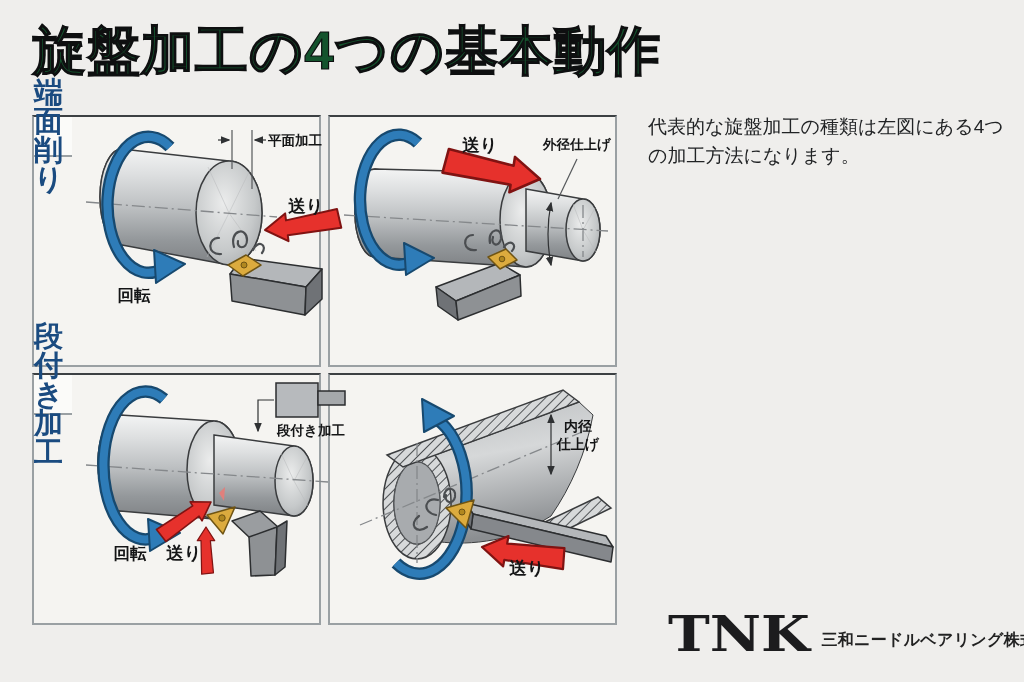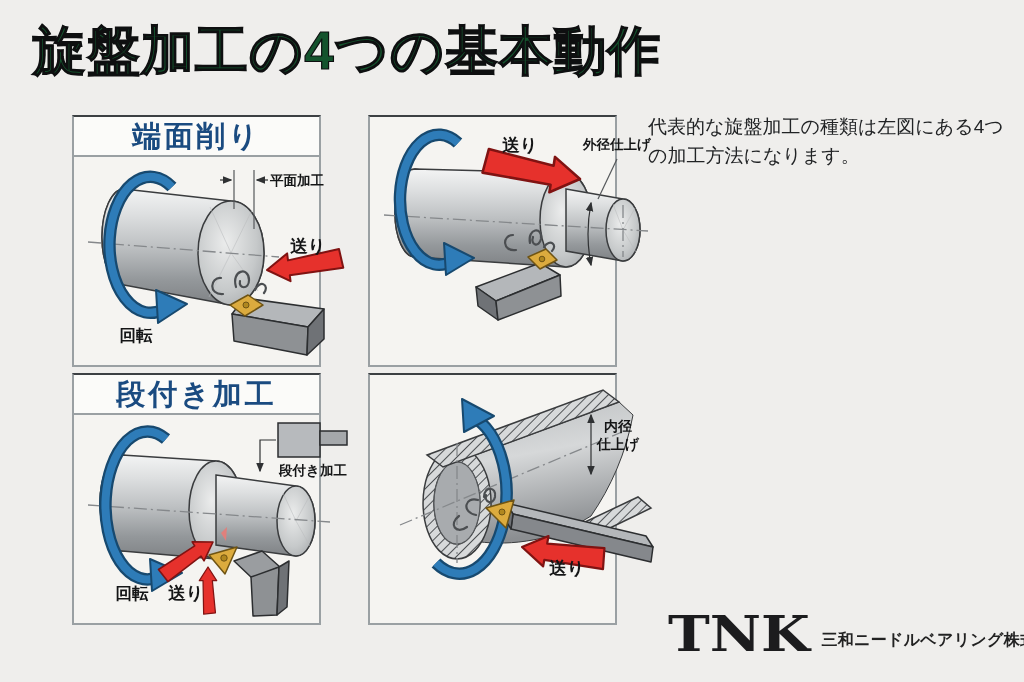--- a/index.html
+++ b/index.html
@@ -14,21 +14,21 @@
     -webkit-text-stroke:1.2px #0e0f10;
   }
   .grid{
     position:absolute;left:32px;top:115px;width:585px;height:510px;
     display:grid;grid-template-columns:289px 289px;grid-template-rows:252px 252px;
     column-gap:7px;row-gap:6px;
   }
   .panel{
     box-sizing:border-box;background:#f5f4f1;
     border:2px solid #9aa0a3;border-top-color:#3c4043;
-    display:flex;flex-direction:column;margin-left:40px;
+    display:flex;flex-direction:row;
   }
   .panel-header{
     height:38px;flex:0 0 38px;background:#fbfbf9;border-bottom:2px solid #9aa0a3;
     display:flex;align-items:center;justify-content:center;
   }
   .panel-title{
     font-size:29px;font-weight:800;color:#1a4b80;letter-spacing:3px;line-height:1;
   }
   .illustration{flex:1 1 auto;position:relative;}
   .illustration svg{display:block;width:285px;height:206px;}

